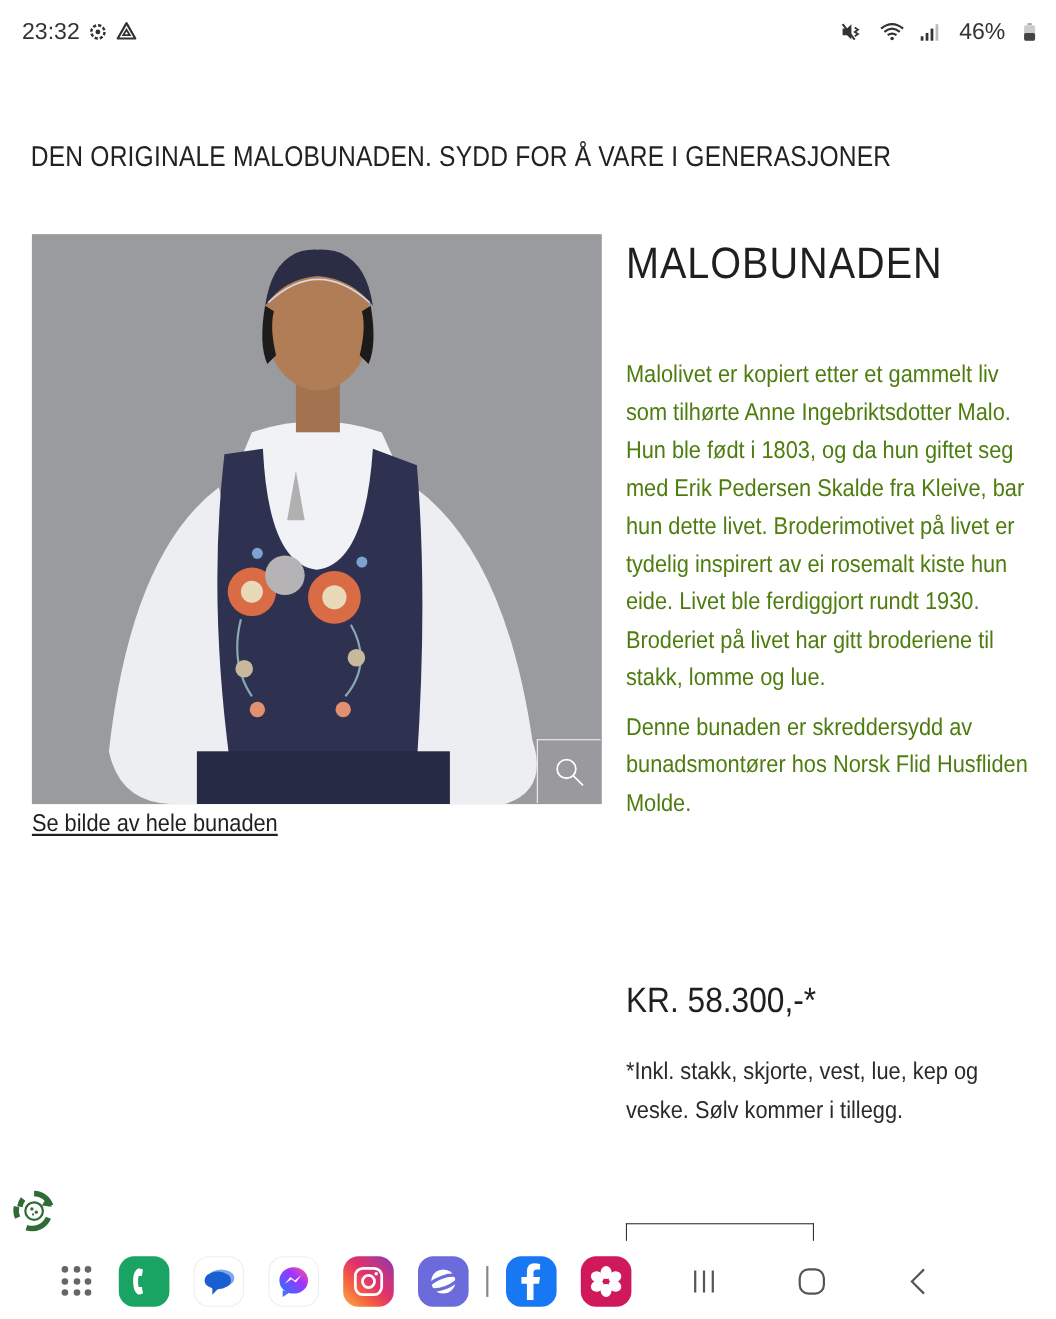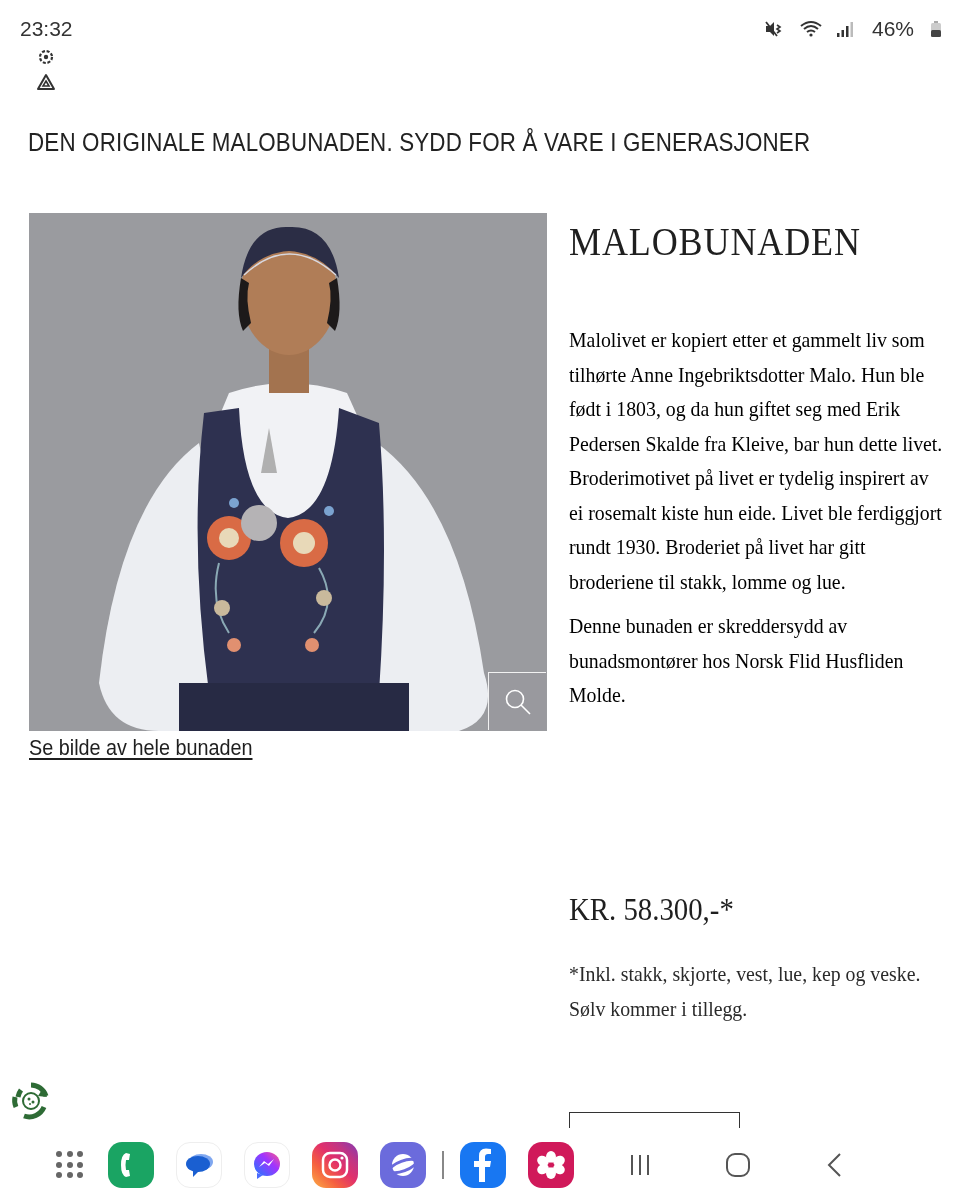--- a/index.html
+++ b/index.html
@@ -1,41 +1,41 @@
 <!DOCTYPE html>
 <html><head>
 <meta charset="utf-8">
 <style>
   * { box-sizing: border-box; margin: 0; padding: 0; }
   html, body { width: 960px; height: 1199px; overflow: hidden; background: #ffffff; }
   body { font-family: "Liberation Sans", sans-serif; color: #1f1f1f; position: relative; }
 
   
   .statusbar { position: absolute; top: 0; left: 0; width: 960px; height: 60px; }
-  .sb-left { position: absolute; left: 20px; top: 17px; display: flex; align-items: center; gap: 6px; font-size: 21px; color: #333; flex-direction: column; }
+  .sb-left { position: absolute; left: 20px; top: 17px; display: flex; align-items: center; gap: 6px; font-size: 21px; color: #333; }
   .sb-right { position: absolute; right: 18px; top: 17px; display: flex; align-items: center; gap: 16px; font-size: 21px; color: #333; }
   .sb-icon { width: 20px; height: 20px; display: inline-block; }
 
   
   .tagline-row { position: absolute; top: 122px; left: 0; width: 864px; height: 40px; display: flex; align-items: center; }
   .tagline-line { height: 2px; background: #333; }
   .tagline-line.l { width: 38px; }
   .tagline-line.r { width: 36px; margin-left: auto; }
   .tagline { font-family: "Liberation Sans Narrow", "Liberation Sans", sans-serif; font-size: 26px; letter-spacing: 0.2px; color: #222; margin-left: 28px; transform: scaleX(0.86); transform-origin: left center; white-space: nowrap; }
 
   
   .product-image { position: absolute; left: 29px; top: 213px; width: 518px; height: 518px; background: #9a9b9f; overflow: hidden; }
   .product-image svg { display: block; }
   .zoom-btn { position: absolute; right: 1px; bottom: 1px; width: 58px; height: 58px; border-left: 1.5px solid #f2f2f2; border-top: 1.5px solid #f2f2f2; display: flex; align-items: center; justify-content: center; background: rgba(150,150,155,0.15); cursor: pointer; }
   .see-full-link { position: absolute; left: 29px; top: 735px; font-size: 22px; color: #1f1f1f; text-decoration: underline; text-underline-offset: 3px; transform: scaleX(0.9); transform-origin: left center; white-space: nowrap; cursor: pointer; }
 
   
-  .right-col { position: absolute; left: 569px; top: 213px; width: 380px; font-family: Liberation Serif, serif; }
+  .right-col { position: absolute; left: 569px; top: 213px; width: 380px; }
   .title { font-size: 40px; font-weight: 400; letter-spacing: 1px; color: #1f1f1f; margin-top: 5px; transform: scaleX(0.9); transform-origin: left center; white-space: nowrap; }
-  .desc { position: absolute; top: 110px; left: 0; width: 380px; font-size: 22px; line-height: 34.5px; color: #000000; }
+  .desc { position: absolute; top: 110px; left: 0; width: 380px; font-size: 22px; line-height: 34.5px; color: #4d7c0f; }
   .desc p { transform: scaleX(0.9); transform-origin: left center; width: 420px; }
   .desc p + p { margin-top: 10px; }
   .price { position: absolute; top: 678px; left: 0; font-size: 32px; color: #1f1f1f; transform: scaleX(0.9); transform-origin: left center; white-space: nowrap; }
   .price-note { position: absolute; top: 744px; left: 0; width: 420px; font-size: 22px; line-height: 34.5px; color: #2a2a2a; transform: scaleX(0.9); transform-origin: left center; }
   .cta-button { position: absolute; top: 899px; left: 0; width: 171px; height: 40px; border: 1.5px solid #333; border-bottom: none; background: #fff; cursor: pointer; }
 
   
   .float-icon { position: absolute; left: 10px; top: 1080px; width: 42px; height: 42px; cursor: pointer; }
 
   

